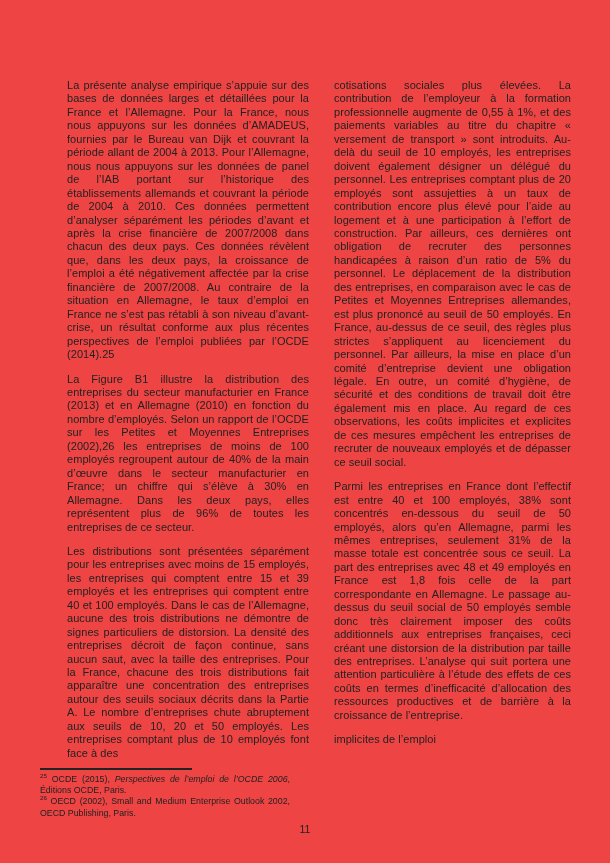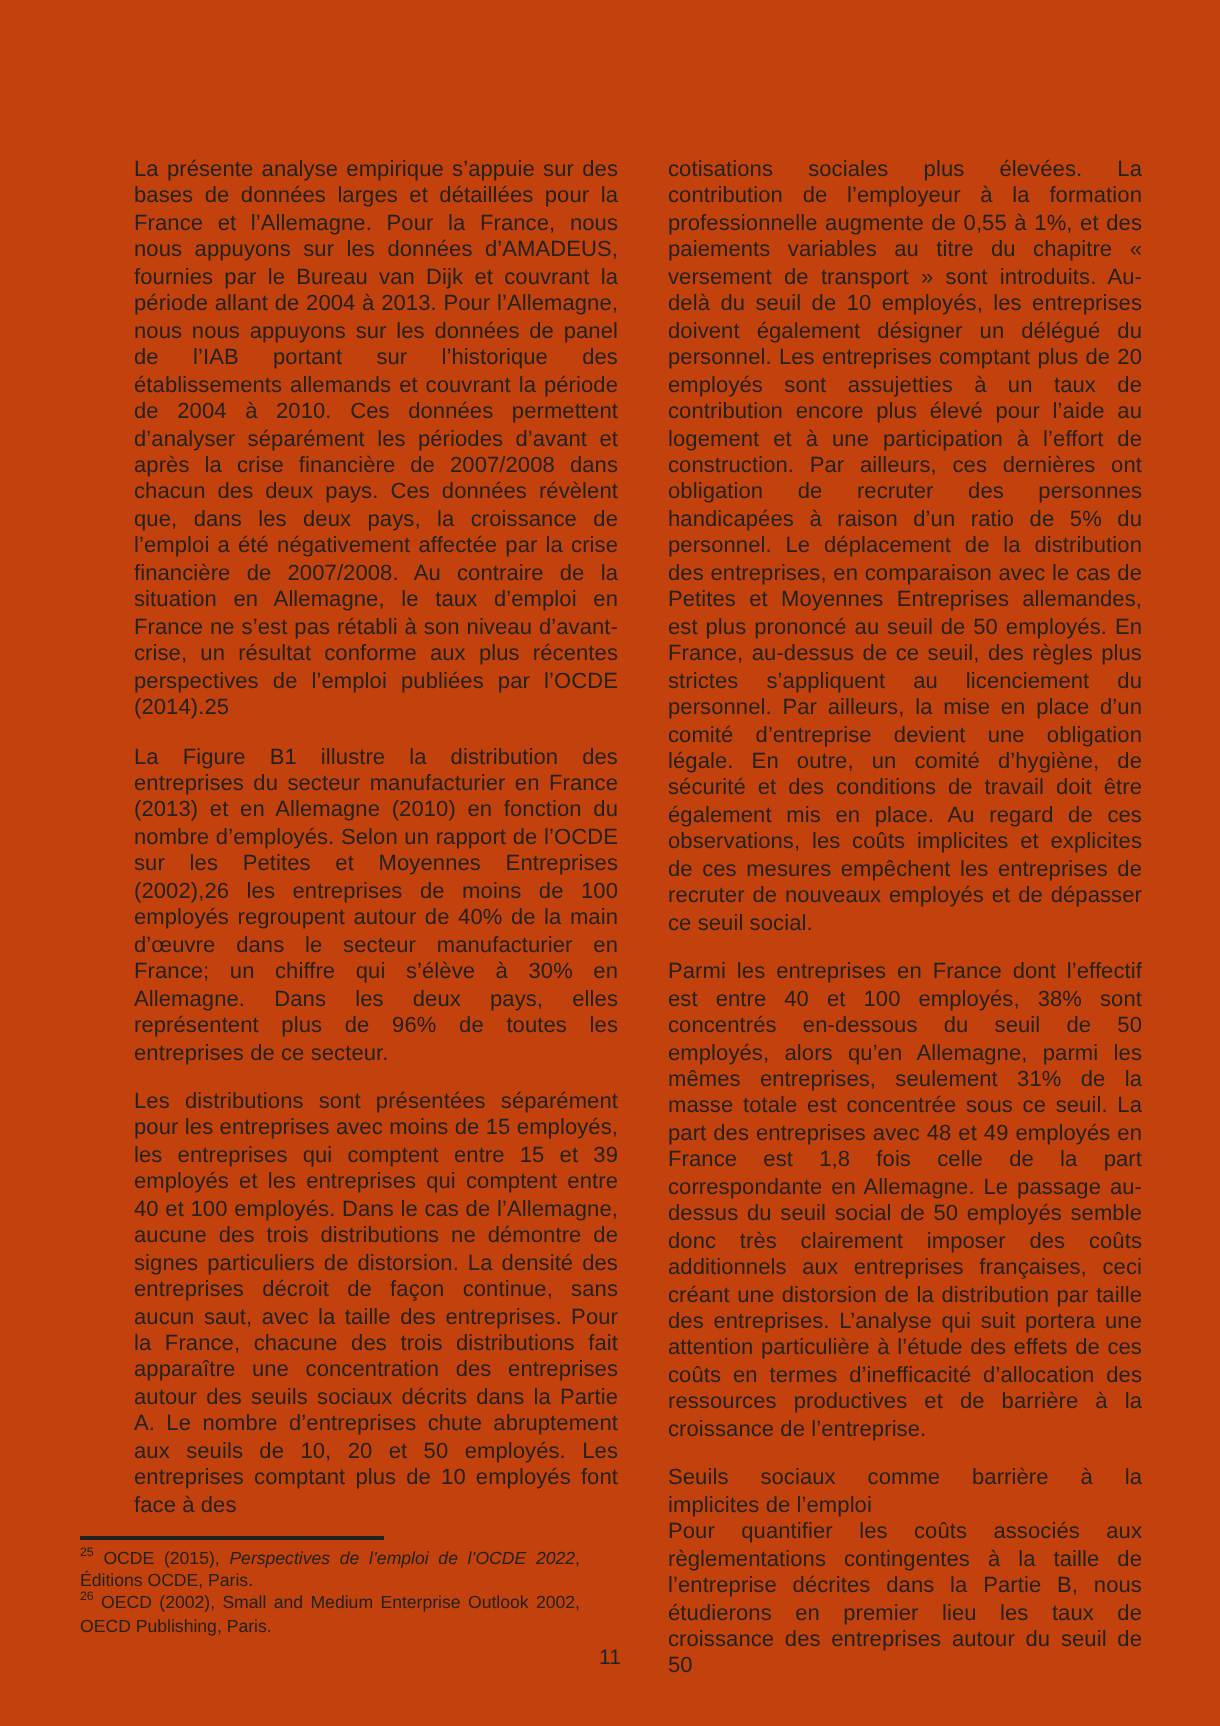--- a/index.html
+++ b/index.html
@@ -1,20 +1,20 @@
 <!DOCTYPE html>
 <html lang="fr"><head>
 <meta charset="utf-8">
 <style>
   html, body { margin: 0; padding: 0; background: #ffffff; }
   .page {
     position: relative;
     width: 610px;
     height: 863px;
-    background: #c2410c;
+    background: #ef4444;
     font-family: "Liberation Sans", sans-serif;
     color: #222222;
     overflow: hidden;
   }
   .col {
     position: absolute;
     top: 79px;
     font-size: 11px;
     line-height: 13.45px;
     text-align: justify;
@@ -64,28 +64,26 @@
   <div class="col col-left">
     <p>La présente analyse empirique s’appuie sur des bases de données larges et détaillées pour la France et l’Allemagne. Pour la France, nous nous appuyons sur les données d’AMADEUS, fournies par le Bureau van Dijk et couvrant la période allant de 2004 à 2013. Pour l’Allemagne, nous nous appuyons sur les données de panel de l’IAB portant sur l’historique des établissements allemands et couvrant la période de 2004 à 2010. Ces données permettent d’analyser séparément les périodes d’avant et après la crise financière de 2007/2008 dans chacun des deux pays. Ces données révèlent que, dans les deux pays, la croissance de l’emploi a été négativement affectée par la crise financière de 2007/2008. Au contraire de la situation en Allemagne, le taux d’emploi en France ne s’est pas rétabli à son niveau d’avant-crise, un résultat conforme aux plus récentes perspectives de l’emploi publiées par l’OCDE (2014).25</p>
     <p>La Figure B1 illustre la distribution des entreprises du secteur manufacturier en France (2013) et en Allemagne (2010) en fonction du nombre d’employés. Selon un rapport de l’OCDE sur les Petites et Moyennes Entreprises (2002),26 les entreprises de moins de 100 employés regroupent autour de 40% de la main d’œuvre dans le secteur manufacturier en France; un chiffre qui s’élève à 30% en Allemagne. Dans les deux pays, elles représentent plus de 96% de toutes les entreprises de ce secteur.</p>
     <p class="last">Les distributions sont présentées séparément pour les entreprises avec moins de 15 employés, les entreprises qui comptent entre 15 et 39 employés et les entreprises qui comptent entre 40 et 100 employés. Dans le cas de l’Allemagne, aucune des trois distributions ne démontre de signes particuliers de distorsion. La densité des entreprises décroit de façon continue, sans aucun saut, avec la taille des entreprises. Pour la France, chacune des trois distributions fait apparaître une concentration des entreprises autour des seuils sociaux décrits dans la Partie A. Le nombre d’entreprises chute abruptement aux seuils de 10, 20 et 50 employés. Les entreprises comptant plus de 10 employés font face à des</p>
   </div>
 
   <div class="col col-right">
     <p>cotisations sociales plus élevées. La contribution de l’employeur à la formation professionnelle augmente de 0,55 à 1%, et des paiements variables au titre du chapitre « versement de transport » sont introduits. Au-delà du seuil de 10 employés, les entreprises doivent également désigner un délégué du personnel. Les entreprises comptant plus de 20 employés sont assujetties à un taux de contribution encore plus élevé pour l’aide au logement et à une participation à l’effort de construction. Par ailleurs, ces dernières ont obligation de recruter des personnes handicapées à raison d’un ratio de 5% du personnel. Le déplacement de la distribution des entreprises, en comparaison avec le cas de Petites et Moyennes Entreprises allemandes, est plus prononcé au seuil de 50 employés. En France, au-dessus de ce seuil, des règles plus strictes s’appliquent au licenciement du personnel. Par ailleurs, la mise en place d’un comité d’entreprise devient une obligation légale. En outre, un comité d’hygiène, de sécurité et des conditions de travail doit être également mis en place. Au regard de ces observations, les coûts implicites et explicites de ces mesures empêchent les entreprises de recruter de nouveaux employés et de dépasser ce seuil social.</p>
     <p>Parmi les entreprises en France dont l’effectif est entre 40 et 100 employés, 38% sont concentrés en-dessous du seuil de 50 employés, alors qu’en Allemagne, parmi les mêmes entreprises, seulement 31% de la masse totale est concentrée sous ce seuil. La part des entreprises avec 48 et 49 employés en France est 1,8 fois celle de la part correspondante en Allemagne. Le passage au-dessus du seuil social de 50 employés semble donc très clairement imposer des coûts additionnels aux entreprises françaises, ceci créant une distorsion de la distribution par taille des entreprises. L’analyse qui suit portera une attention particulière à l’étude des effets de ces coûts en termes d’inefficacité d’allocation des ressources productives et de barrière à la croissance de l’entreprise.</p>
     <div class="heading">
-      <div class="h-line1">Seuils sociaux comme barrière à la</div>
       <div>implicites de l’emploi</div>
     </div>
-    <p class="last">Pour quantifier les coûts associés aux règlementations contingentes à la taille de l’entreprise décrites dans la Partie B, nous étudierons en premier lieu les taux de croissance des entreprises autour du seuil de 50</p>
   </div>
 
   <div class="footnote-rule"></div>
 
   <div class="footnotes">
-    <div class="footnote"><sup>25</sup><span> OCDE (2015), </span><span class="fn-italic">Perspectives de l’emploi de l’OCDE 2022</span><span>, Éditions OCDE, Paris.</span></div>
+    <div class="footnote"><sup>25</sup><span> OCDE (2015), </span><span class="fn-italic">Perspectives de l’emploi de l’OCDE 2006</span><span>, Éditions OCDE, Paris.</span></div>
     <div class="footnote"><sup>26</sup><span> OECD (2002), Small and Medium Enterprise Outlook 2002, OECD Publishing, Paris.</span></div>
   </div>
 
   <div class="page-number">11</div>
 
 </div>
 
 </body></html>

